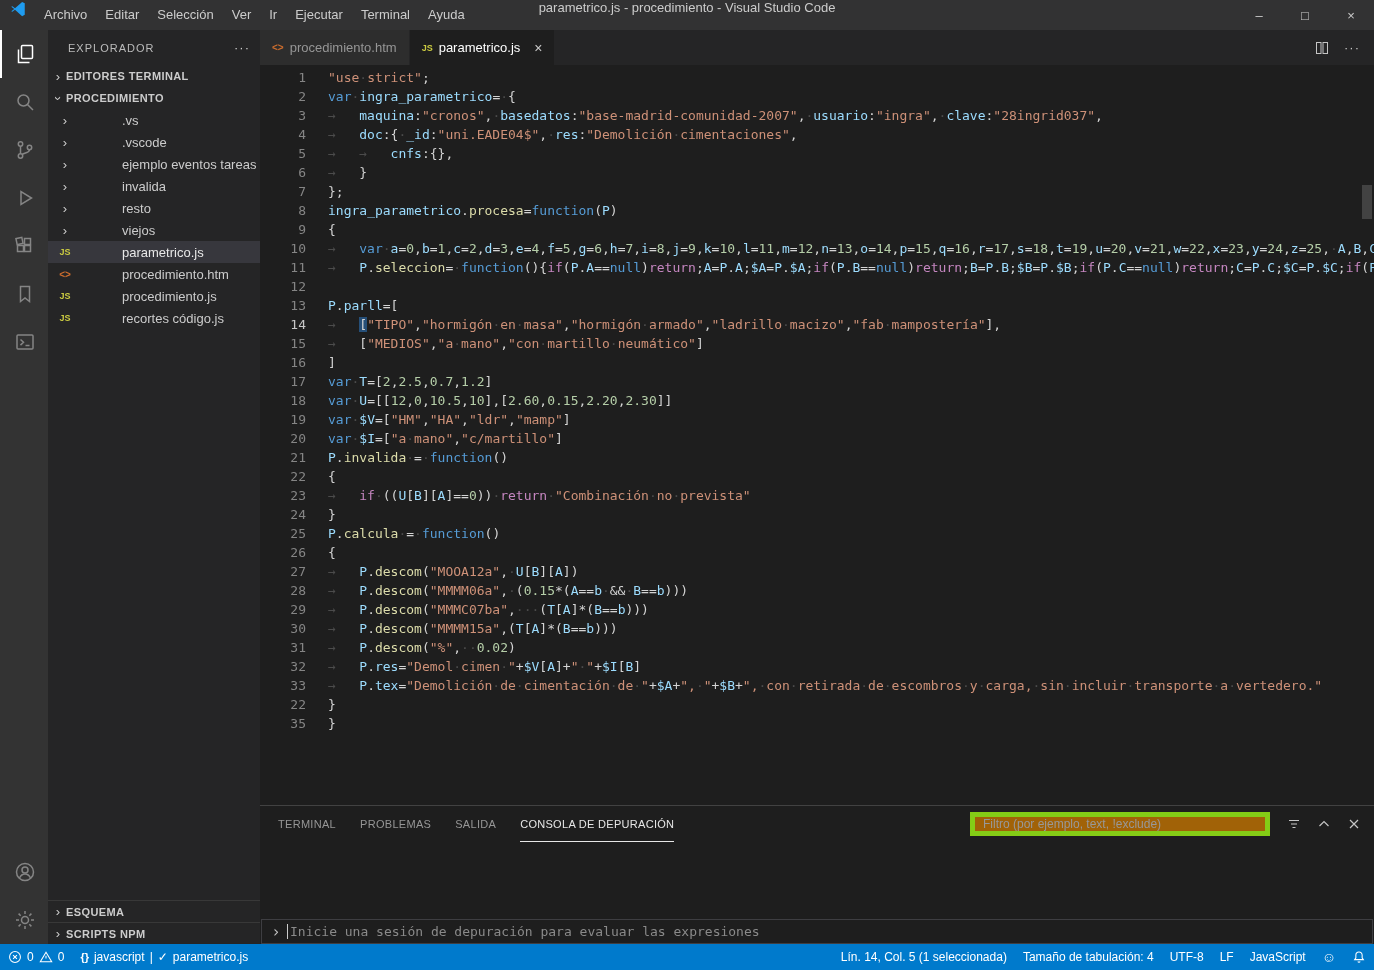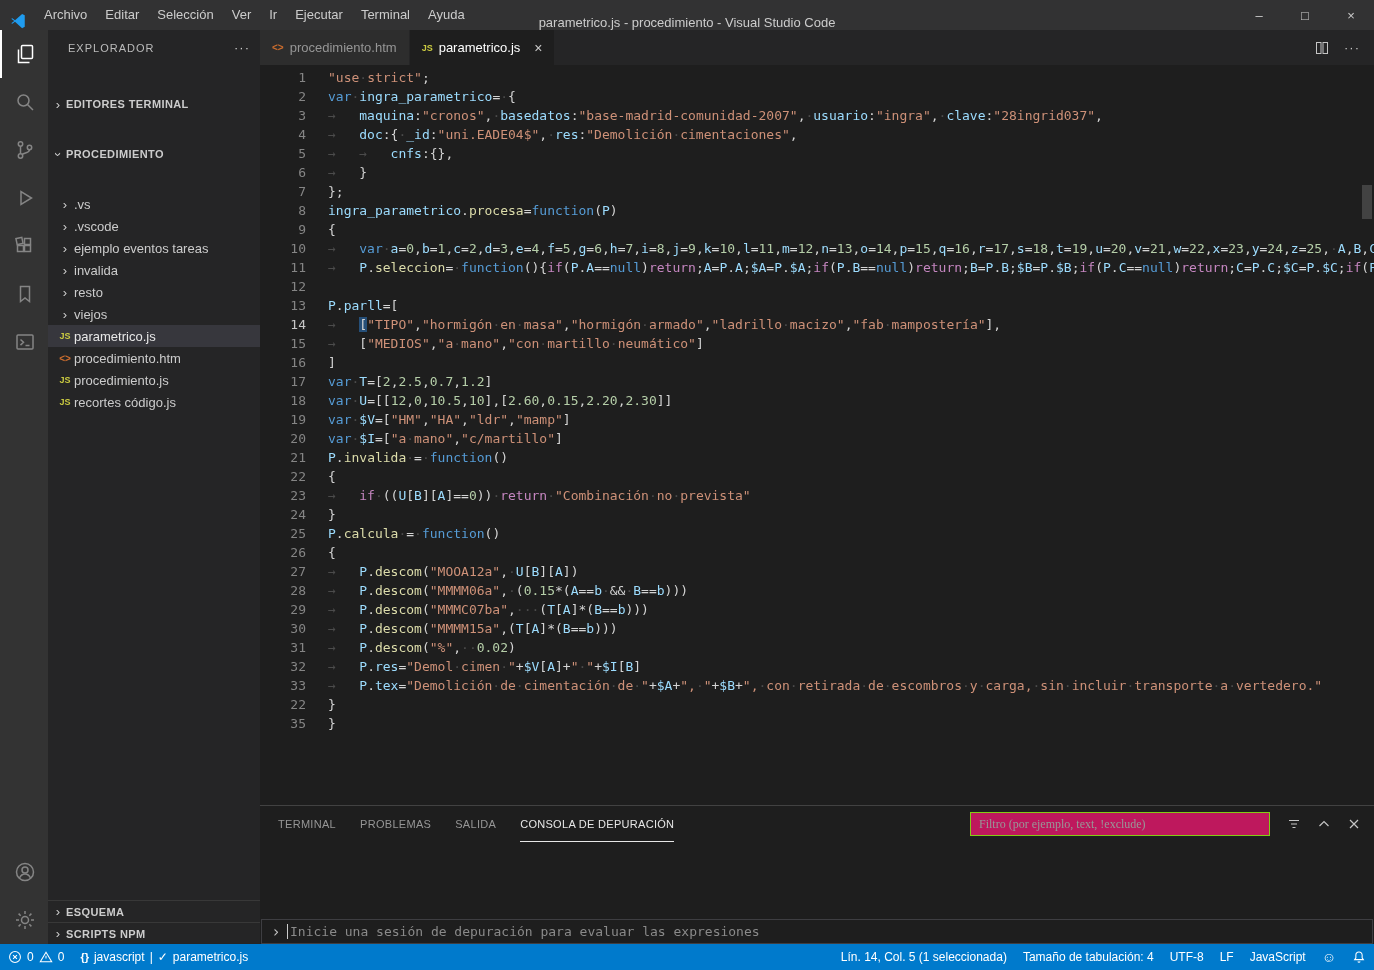--- a/index.html
+++ b/index.html
@@ -1,21 +1,21 @@
 <!DOCTYPE html>
 <html style="--accent: #007acc; --selection: #264f78; --syntax-kw: #569cd6; --syntax-ctl: #c586c0; --syntax-str: #ce9178; --syntax-num: #b5cea8; --syntax-id: #9cdcfe; --syntax-fn: #dcdcaa; --syntax-pn: #d4d4d4; --syntax-ws: #4b4b4b; --js-icon: #cbcb41; --html-icon: #cc6d2e;"><head>
 <meta charset="utf-8">
 <style>
   * { margin:0; padding:0; box-sizing:border-box; }
   html,body { width:1374px; height:970px; overflow:hidden; background:#1e1e1e;
               font-family:"Liberation Sans", sans-serif; }
   .window { width:100%; height:100%; display:flex; flex-direction:column; }
 
   
-  .titlebar { height:30px; flex:none; background:#323233; display:flex; align-items:flex-end;
+  .titlebar { height:30px; flex:none; background:#323233; display:flex; align-items:flex-start;
               color:#cccccc; font-size:13px; position:relative; }
   .tb-logo { width:18px; height:18px; margin:0 8px 0 9px; flex:none; }
   .tb-logo svg { width:18px; height:18px; display:block; }
   .menubar { display:flex; height:30px; }
   .menu-item { padding:0 9px; line-height:30px; cursor:default; white-space:nowrap; }
   .tb-title { position:absolute; left:50%; transform:translateX(-50%); white-space:nowrap; color:#cccccc; }
   .tb-controls { margin-left:auto; display:flex; height:30px; }
   .tb-btn { width:46px; display:flex; align-items:center; justify-content:center; font-size:13px; color:#cccccc; }
 
   
@@ -23,36 +23,36 @@
 
   .activitybar { width:48px; flex:none; background:#333333; display:flex; flex-direction:column; }
   .ab-item { height:48px; display:flex; align-items:center; justify-content:center;
              color:#858585; border-left:2px solid transparent; }
   .ab-item.active { color:#ffffff; border-left-color:#ffffff; }
   .ab-item .icon svg { width:24px; height:24px; display:block; }
   .ab-spacer { flex:1; }
 
   
   .sidebar { width:212px; flex:none; background:#252526; color:#cccccc; display:flex;
-             flex-direction:column; min-height:0; font-size:13px;gap:28px; }
+             flex-direction:column; min-height:0; font-size:13px; }
   .sb-title { height:35px; flex:none; display:flex; align-items:center; padding:0 10px 0 20px;
               font-size:11px; color:#bbbbbb; letter-spacing:1px; }
   .sb-more { margin-left:auto; color:#cccccc; font-size:13px; letter-spacing:1px; }
   .sb-sec { height:22px; flex:none; display:flex; align-items:center; font-size:11px;
             font-weight:700; letter-spacing:.4px; color:#cccccc; padding-left:2px; }
   .sb-sec .chev { width:16px; text-align:center; font-weight:400; font-size:13px; }
   .chev { color:#cccccc; display:inline-block; }
   .chev.down { transform:rotate(90deg); }
   .tree { flex:1; min-height:0; overflow:hidden; }
   .tree-row { height:22px; display:flex; align-items:center; padding-left:8px; cursor:default; }
   .tree-row.selected { background:#37373d; color:#e8e8e8; }
   .tree-slot { width:18px; flex:none; display:flex; align-items:center; justify-content:center; }
   .file-js { color:var(--js-icon,#cbcb41); font-size:9px; font-weight:700; }
   .file-html { color:var(--html-icon,#cc6d2e); font-size:10px; font-weight:700; }
-  .tree-label { white-space:nowrap; overflow:hidden; }
+  .tree-label { white-space:nowrap; overflow:hidden;margin-left:48px; }
   .sb-bottom { flex:none; }
   .sb-bottom .sb-sec { border-top:1px solid #383838; }
 
   
   .editor-area { flex:1; min-width:0; display:flex; flex-direction:column; background:#1e1e1e; }
   .tabbar { height:35px; flex:none; background:#252526; display:flex; align-items:stretch; }
   .tabs-container { display:flex; }
   .tab { display:flex; align-items:center; gap:6px; padding:0 12px; font-size:13px;
          color:#969696; background:#2d2d2d; border-right:1px solid #252526; white-space:nowrap; }
   .tab.active { background:#1e1e1e; color:#ffffff; }
@@ -80,23 +80,23 @@
   .ed-scrollbar { position:absolute; right:2px; top:120px; width:10px; height:34px;
                   background:rgba(121,121,121,.4); }
 
   
   .panel { height:139px; flex:none; border-top:1px solid #424242; display:flex; flex-direction:column; }
   .panel-header { height:36px; flex:none; display:flex; align-items:center; padding:0 12px 0 18px; }
   .panel-tabs { display:flex; height:100%; }
   .panel-tab { font-size:11px; letter-spacing:.3px; color:#969696; margin-right:24px; height:100%;
                display:flex; align-items:center; border-bottom:1px solid transparent; white-space:nowrap; }
   .panel-tab.active { color:#e7e7e7; border-bottom-color:#e7e7e7; }
-  .panel-filter { margin-left:auto; width:300px; height:24px; flex:none; background:#be185d;
-                  border:1px solid #84cc16; color:#cccccc; font-size:12px; padding:0 8px;
-                  font-family:Liberation Serif, serif; outline:none; }
+  .panel-filter { margin-left:auto; width:300px; height:24px; flex:none; background:#a16207;
+                  border:5px solid #84cc16; color:#cccccc; font-size:12px; padding:0 8px;
+                  font-family:Liberation Sans, sans-serif; outline:none; }
   .panel-filter::placeholder { color:#989898; }
   .panel-actions { display:flex; align-items:center; gap:14px; margin-left:16px; color:#c5c5c5; }
   .panel-actions svg { width:16px; height:16px; display:block; }
   .panel-body { flex:1; }
   .console-row { height:25px; flex:none; display:flex; align-items:center; padding-left:6px;
                  font-family:"DejaVu Sans Mono", monospace; font-size:13px; color:#8a8a8a;
                  border:1px solid #3e3e42; margin:0 1px; }
   .console-chev { color:#c5c5c5; font-size:15px; width:16px; text-align:center; margin-right:3px; flex:none; }
   .caret { width:1px; height:15px; background:#cccccc; margin-right:2px; flex:none; }
 

